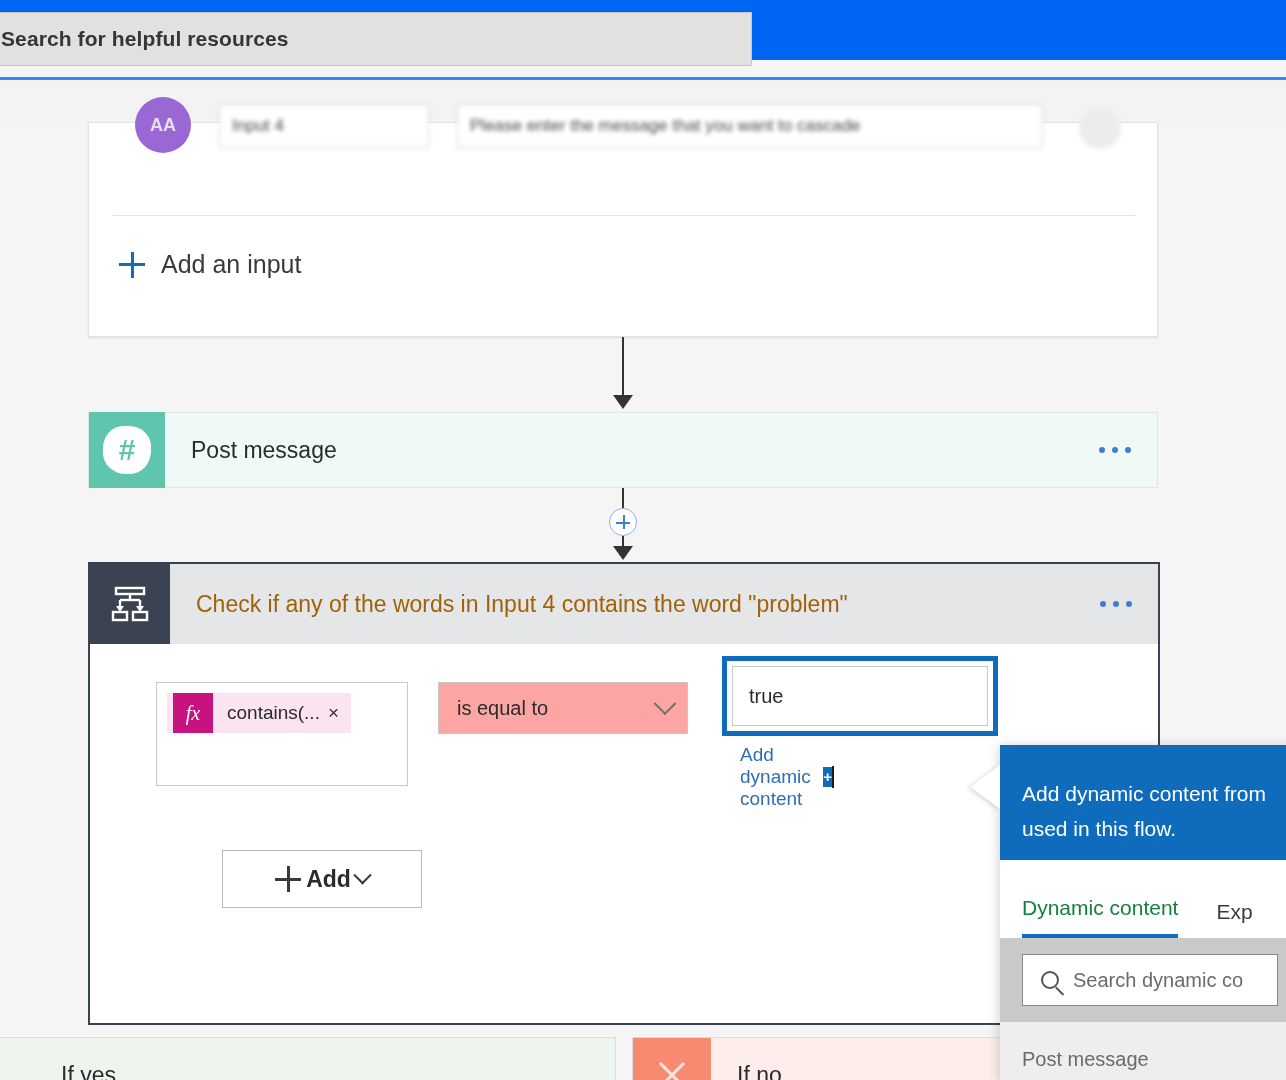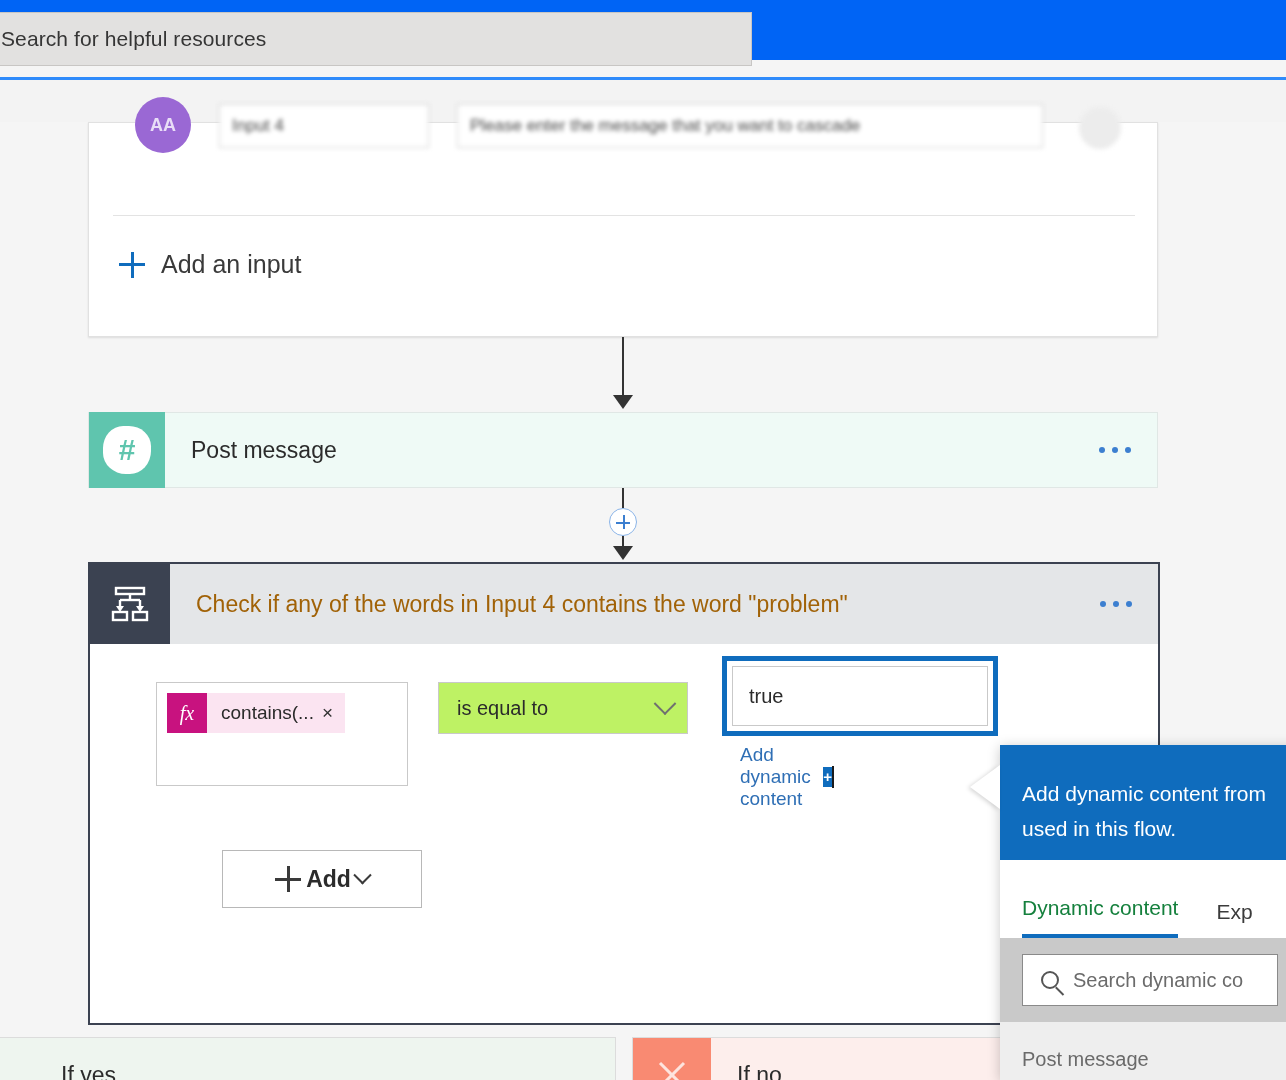--- a/index.html
+++ b/index.html
@@ -10,20 +10,21 @@
     overflow: hidden;
     font-family: "Liberation Sans", sans-serif;
     background: #f4f4f4;
   }
   #root { position: relative; width: 1286px; height: 1080px; overflow: hidden; background: #f5f5f5; }
 
   
   .topbar {
     position: absolute; left: 0; top: 0; width: 1286px; height: 60px;
     background: #0064f5;
+    font-weight: bold;
   }
   .topbar-underline {
     position: absolute; left: 0; top: 77px; width: 1286px; height: 3px;
     background: #2f8bfb;
   }
   .global-search {
     position: absolute; left: -8px; top: 12px; width: 760px; height: 54px;
     background: #e2e1e0;
     border: 1px solid #c8c6c4;
     display: flex; align-items: center;
@@ -154,33 +155,33 @@
   .cond-head .card-title { font-size: 23px; color: #a16207; }
   .cond-body { position: absolute; left: 0; top: 80px; width: 100%; bottom: 0; background: #fff; }
 
   .cond-row { position: absolute; left: 66px; top: 38px; display: flex; align-items: flex-start; }
   .operand-box {
     width: 252px; height: 104px; border: 1px solid #c9c9c9; background:#fff;
     padding: 10px 10px 0 10px;
   }
   .token {
     display:inline-flex; align-items:center; height: 40px;
-    background: #fbe4f1; max-width: 100%;
+    background: #fbe4f1; max-width: 100%; padding-left: 6px;
   }
   .token-fx {
     width: 40px; height: 40px; background: #c8127f; color: #fff;
     display:flex; align-items:center; justify-content:center;
     font-style: italic; font-size: 20px; font-family: "Liberation Serif", serif;
   }
   .token-label { font-size: 19px; color: #2b2b2b; padding: 0 8px 0 14px; white-space:nowrap; }
   .token-x { font-size: 19px; color: #333; padding-right: 12px; cursor: pointer; }
 
   .op-select {
     position: absolute; left: 282px; top: 0;
-    width: 250px; height: 52px; border: 1px solid #c9c9c9; background: #bef264;
+    width: 250px; height: 52px; border: 1px solid #c9c9c9; background: #fca5a5;
     display:flex; align-items:center; justify-content: space-between;
     padding: 0 14px 0 18px;
   }
   .op-select-label { font-size: 20px; color: #2b2b2b; }
   .chev {
     width: 16px; height: 16px; border-right: 2px solid #707070; border-bottom: 2px solid #707070;
     transform: rotate(45deg) translate(-3px,-3px);
   }
 
   .value-wrap {

